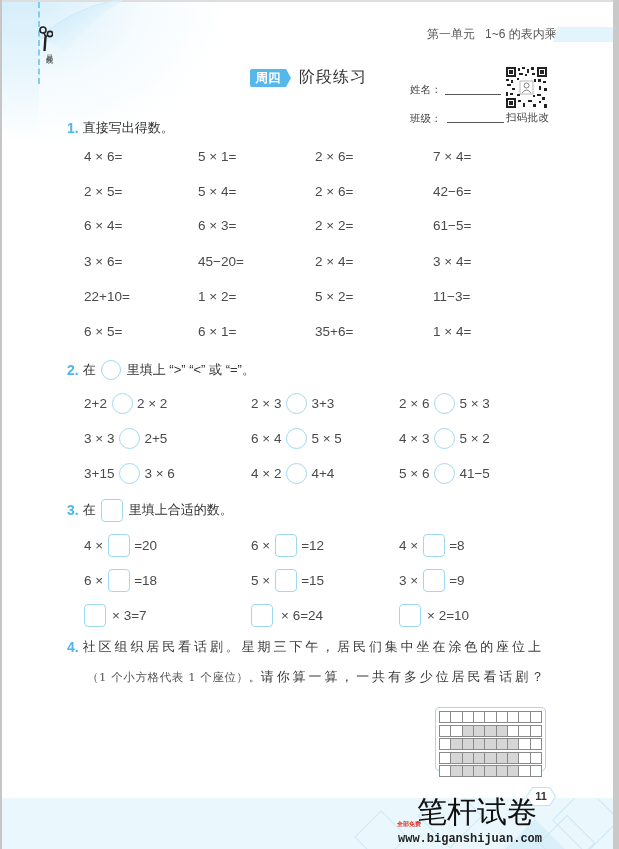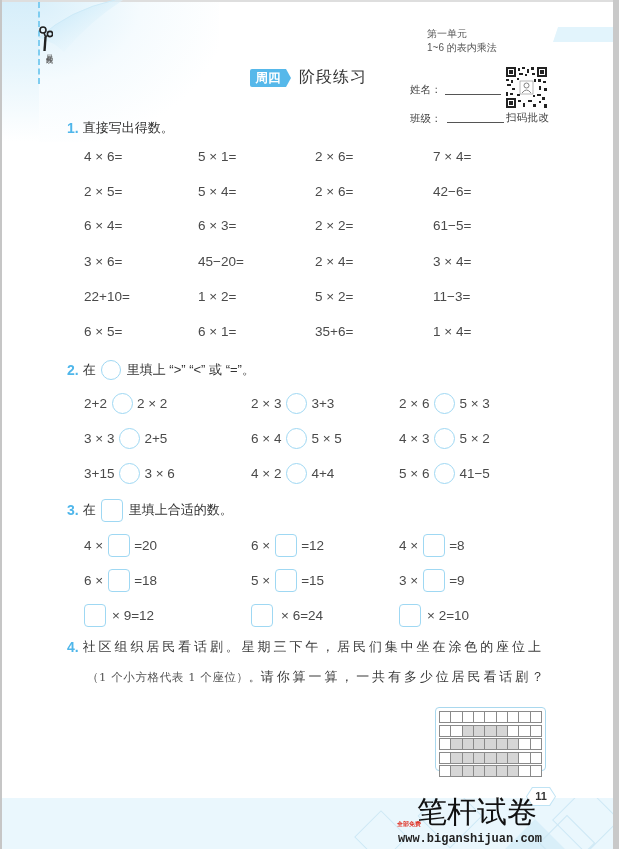--- a/index.html
+++ b/index.html
@@ -14,22 +14,22 @@
     background: linear-gradient(to bottom, #d6eefa 0%, #e6f5fc 45%, rgba(255,255,255,0) 100%); }
   .wash { position: absolute; left: 39px; top: 2px; width: 180px; height: 140px;
     background: radial-gradient(ellipse at 0% 0%, rgba(214,238,250,0.9) 0%, rgba(235,247,253,0.5) 40%, rgba(255,255,255,0) 75%); }
   .tear-line { position: absolute; left: 38px; top: 2px; width: 0; height: 82px;
     border-left: 2px dashed #7fcdf0; }
   .page-curl { position: absolute; left: 39px; top: 0; }
   .scissors { position: absolute; left: 39px; top: 26px; }
   .tear-label { position: absolute; left: 44px; top: 49px; font-size: 7px; line-height: 9px;
     writing-mode: vertical-rl; color: #555; font-family: "DejaVu Serif", serif; letter-spacing: 1px; }
 
-  .header-topic { position: absolute; left: 427px; top: 27px; font-size: 10px; color: #555;
-    display: flex; line-height: 14px; flex-direction: column; }
+  .header-topic { position: absolute; left: 427px; top: 27px; font-size: 12px; color: #555;
+    display: flex; gap: 10px; line-height: 14px; }
   .header-band { position: absolute; left: 553px; top: 27px; width: 60px; height: 15px;
     background: #e2f4fc; clip-path: polygon(5px 0, 100% 0, 100% 100%, 0 100%); }
 
   .title-badge { position: absolute; left: 250px; top: 69px; height: 18px; width: 36px;
     background: #56b8ea; color: #fff; font-size: 12.5px; font-weight: bold; line-height: 18px;
     text-align: center; border-radius: 2px 0 0 2px; }
   .title-badge-arrow { position: absolute; left: 286px; top: 69px; width: 0; height: 0;
     border-top: 9px solid transparent; border-bottom: 9px solid transparent; border-left: 5px solid #56b8ea; }
   .title-text { position: absolute; left: 299px; top: 67px; font-size: 16px; line-height: 20px;
     color: #333; letter-spacing: 1px; }
@@ -290,21 +290,21 @@
     </div>
     <div class="mcell d2">
       <span class="fb-before-gap">5 ×</span><span class="fill-box"></span><span class="fb-after">=15</span>
     </div>
     <div class="mcell d3">
       <span class="fb-before-gap">3 ×</span><span class="fill-box"></span><span class="fb-after">=9</span>
     </div>
   </div>
   <div class="mrow" style="top:604px;">
     <div class="mcell d1">
-      <span class="fill-box"></span><span class="fb-after" style="margin-left:6px;">× 9=12</span>
+      <span class="fill-box"></span><span class="fb-after" style="margin-left:6px;">× 3=7</span>
     </div>
     <div class="mcell d2">
       <span class="fill-box"></span><span class="fb-after" style="margin-left:8px;">× 6=24</span>
     </div>
     <div class="mcell d3">
       <span class="fill-box"></span><span class="fb-after" style="margin-left:6px;">× 2=10</span>
     </div>
   </div>
 
   <div class="q4-line" style="top:637px;">

